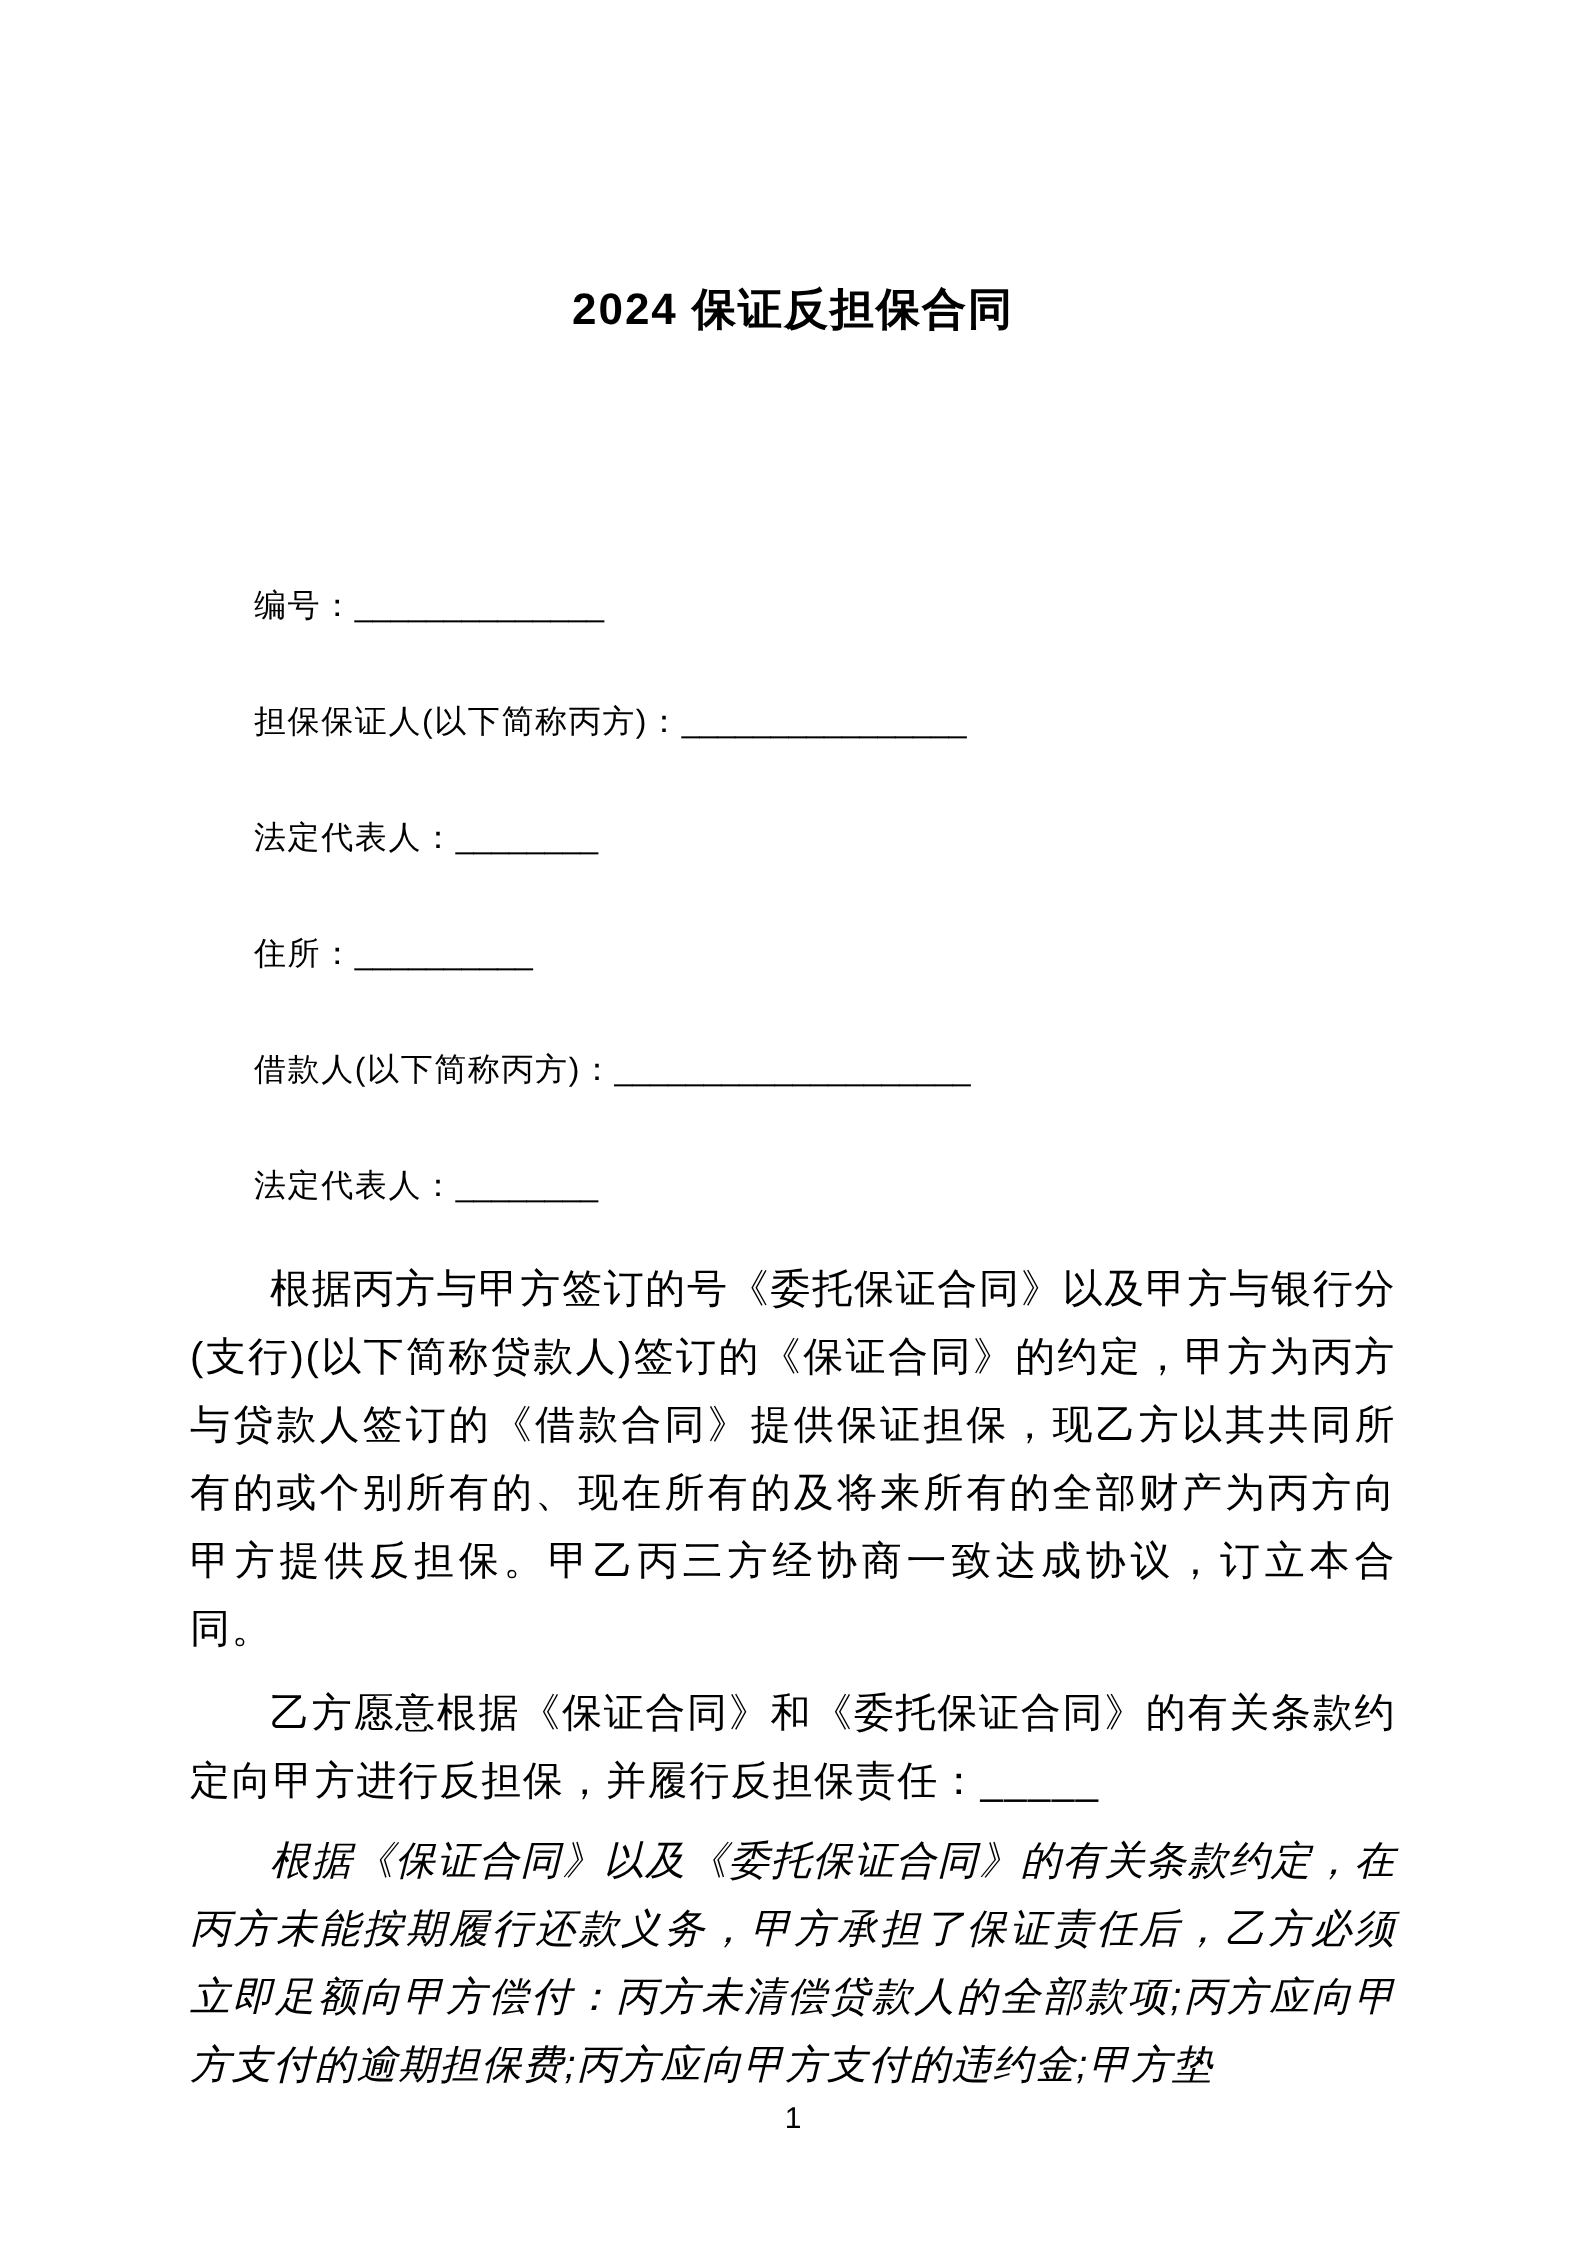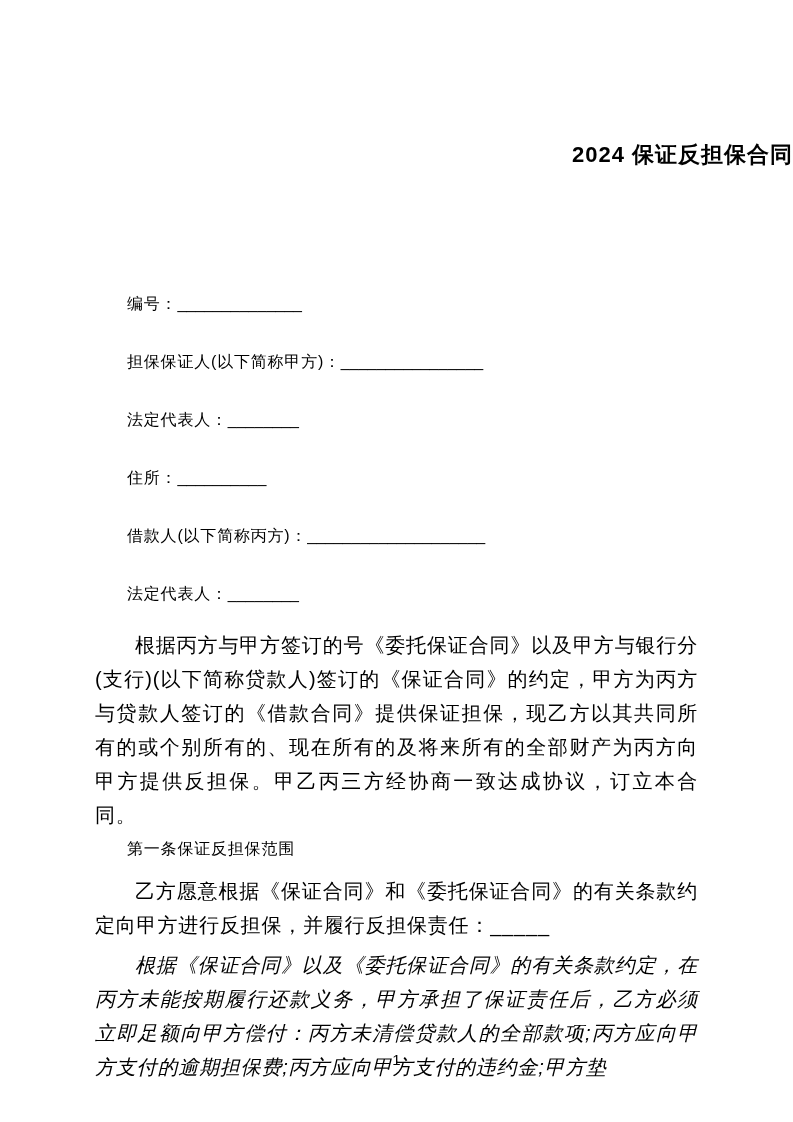--- a/index.html
+++ b/index.html
@@ -10,21 +10,21 @@
   }
   .page {
     position: relative;
     width: 793px;
     height: 1122px;
     background: #ffffff;
     overflow: hidden;
     padding-top: 141px;
   }
   .doc-title {
-    text-align: right;
+    text-align: center;
     font-size: 22px;
     line-height: 27px;
     font-weight: bold;
     letter-spacing: 1px;
   }
   .content {
     margin-left: 95px;
     margin-right: 95px;
   }
   .fields {
@@ -72,30 +72,29 @@
 <body>
 
 <div class="page">
 
   <div class="doc-title">2024 保证反担保合同</div>
 
   <div class="content">
 
     <div class="fields">
       <div class="field"><span>编号：</span><span class="blank">______________</span></div>
-      <div class="field"><span>担保保证人(以下简称甲方)：</span><span class="blank">________________</span></div>
+      <div class="field"><span>担保保证人(以下简称丙方)：</span><span class="blank">________________</span></div>
       <div class="field"><span>法定代表人：</span><span class="blank">________</span></div>
       <div class="field"><span>住所：</span><span class="blank">__________</span></div>
       <div class="field"><span>借款人(以下简称丙方)：</span><span class="blank">____________________</span></div>
       <div class="field"><span>法定代表人：</span><span class="blank">________</span></div>
     </div>
 
     <div class="para">根据丙方与甲方签订的号《委托保证合同》以及甲方与银行分(支行)(以下简称贷款人)签订的《保证合同》的约定，甲方为丙方与贷款人签订的《借款合同》提供保证担保，现乙方以其共同所有的或个别所有的、现在所有的及将来所有的全部财产为丙方向甲方提供反担保。甲乙丙三方经协商一致达成协议，订立本合同。</div>
 
-    <div class="para-heading">第一条保证反担保范围</div>
 
     <div class="para para-a1">乙方愿意根据《保证合同》和《委托保证合同》的有关条款约定向甲方进行反担保，并履行反担保责任：_____</div>
 
     <div class="para para-a2">根据《保证合同》以及《委托保证合同》的有关条款约定，在丙方未能按期履行还款义务，甲方承担了保证责任后，乙方必须立即足额向甲方偿付：丙方未清偿贷款人的全部款项;丙方应向甲方支付的逾期担保费;丙方应向甲方支付的违约金;甲方垫</div>
 
   </div>
 
   <div class="page-number">1</div>
 
 </div>

